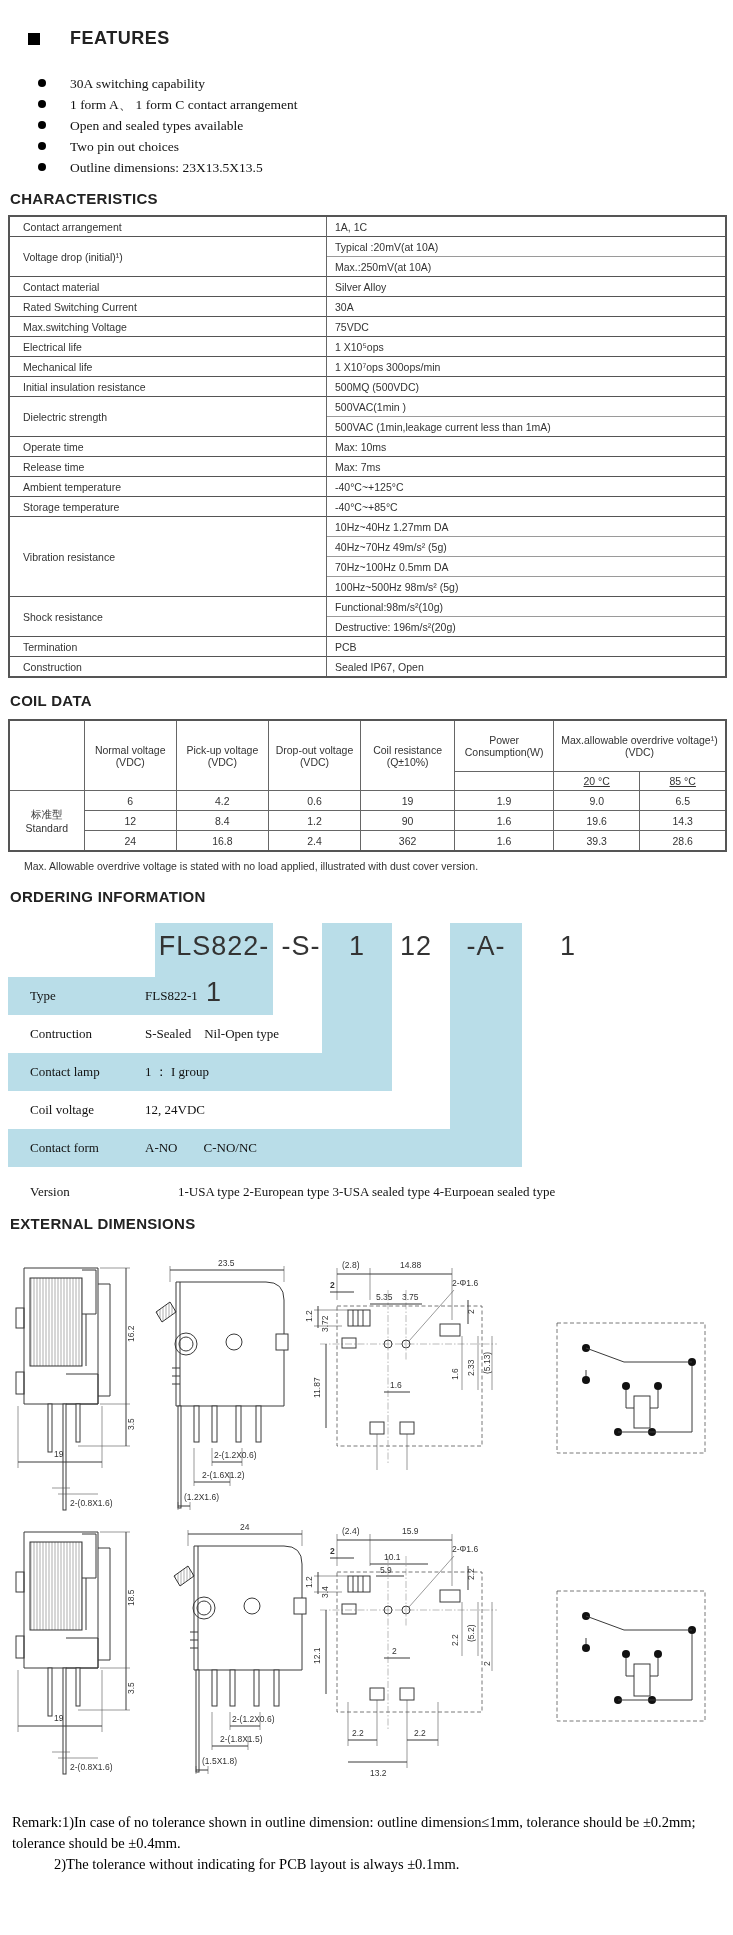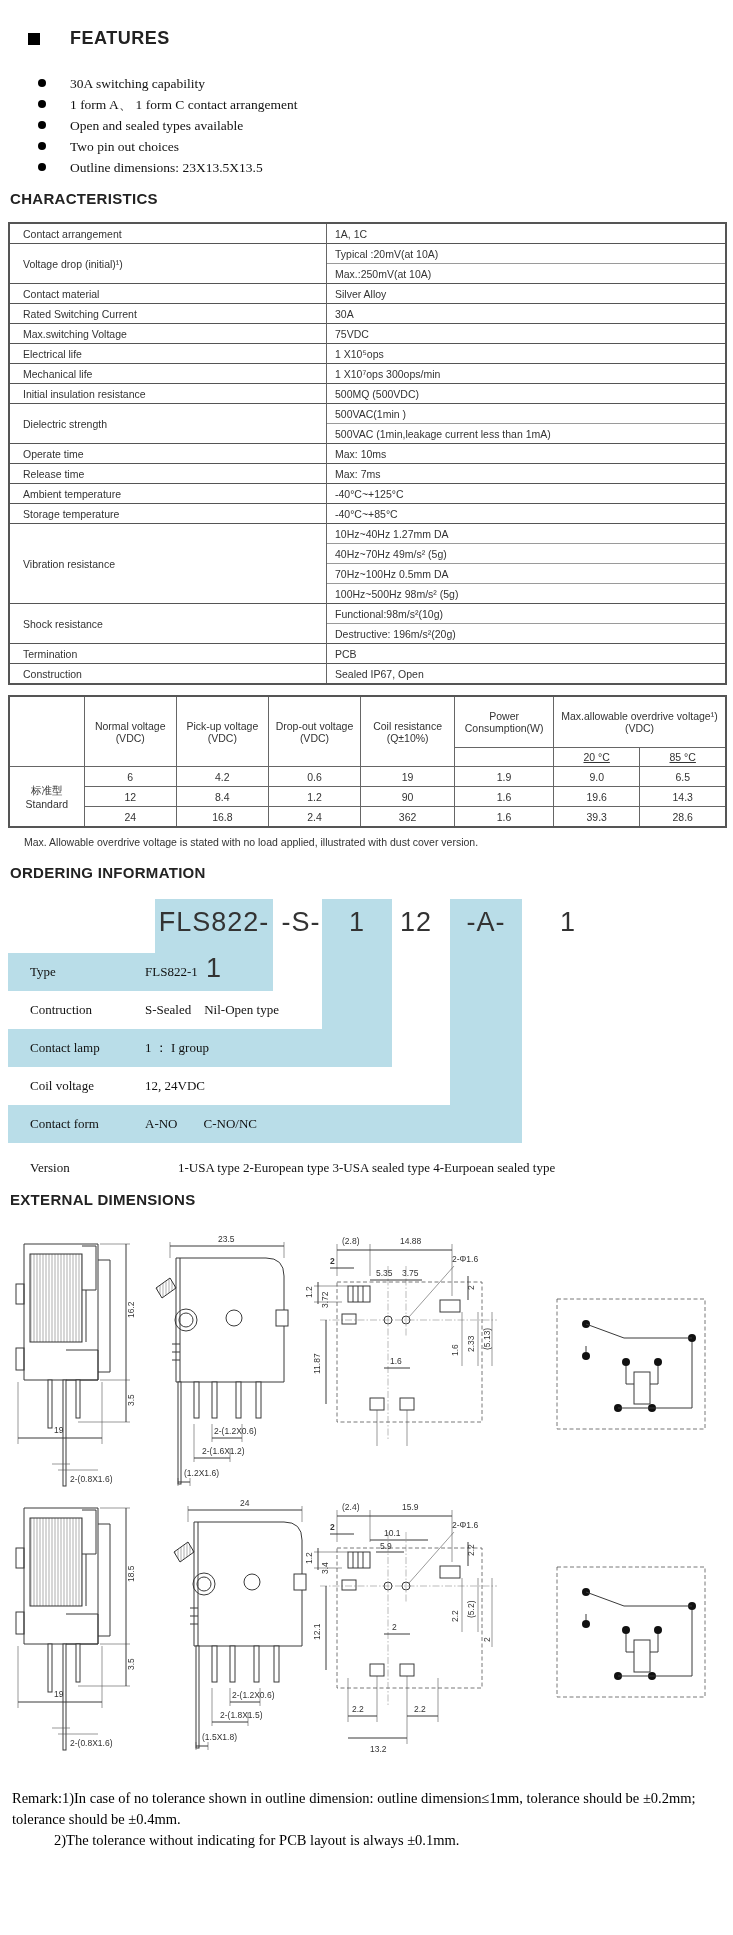--- a/index.html
+++ b/index.html
@@ -11,21 +11,21 @@
   .sq{width:12px;height:12px;background:#000;display:inline-block;}
   .h-feat h1{font-size:18px;margin:16px;font-weight:bold;letter-spacing:.5px;}
   h2.sec{font-size:15px;font-weight:bold;margin:0 0 0 10px;letter-spacing:.3px;}
 
   
   ul.features{list-style:none;margin:10px 0 14px 70px;padding:0;font-family:"Liberation Serif",serif;font-size:13.5px;color:#111;}
   ul.features li{position:relative;margin:0 0 4px 0;line-height:17px;}
   ul.features li .dot{position:absolute;left:-32px;top:4px;width:8px;height:8px;border-radius:50%;background:#000;}
 
   
-  table.chars{border-collapse:collapse;width:719px;margin:15px 0 0 8px;font-size:10.5px;color:#333;}
+  table.chars{border-collapse:collapse;width:719px;margin:8px 0 0 8px;font-size:10.5px;color:#333;}
   table.chars td{border-left:1px solid #666;border-right:1px solid #666;border-top:1px solid #9a9a9a;padding:2px 8px;height:15px;}
   table.chars{border:2px solid #555;}
   table.chars tr.g td{border-top:1.5px solid #555;}
   table.chars td.lbl{width:295px;padding-left:13px;}
   .note-block{margin:8px 0 0 60px;font-size:10.5px;color:#333;line-height:16px;}
 
   
   table.coil{border-collapse:collapse;width:719px;margin:10px 0 0 8px;font-size:10.5px;color:#333;text-align:center;}
   table.coil{border:2px solid #555;}
   table.coil td{border:1px solid #666;padding:2px 3px;}
@@ -161,20 +161,21 @@
           <td class="lbl">Termination</td>
           <td>PCB</td>
         </tr>
     <tr class="g">
           <td class="lbl">Construction</td>
           <td>Sealed IP67, Open</td>
         </tr>
   </tbody>
     </table>
 
+  <h2 class="sec" style="margin-top:14px;">COIL DATA</h2>
   <table class="coil">
     <tbody>
         <tr class="hdr">
       <td class="c0" rowspan="2"></td>
       <td rowspan="2" style="width:94px;">Normal voltage (VDC)</td>
       <td rowspan="2" style="width:94px;">Pick-up voltage (VDC)</td>
       <td rowspan="2" style="width:94px;">Drop-out voltage (VDC)</td>
       <td rowspan="2" style="width:94px;">Coil resistance (Q±10%)</td>
       <td style="width:94px;">Power Consumption(W)</td>
       <td colspan="2">Max.allowable overdrive voltage¹) (VDC)</td>

